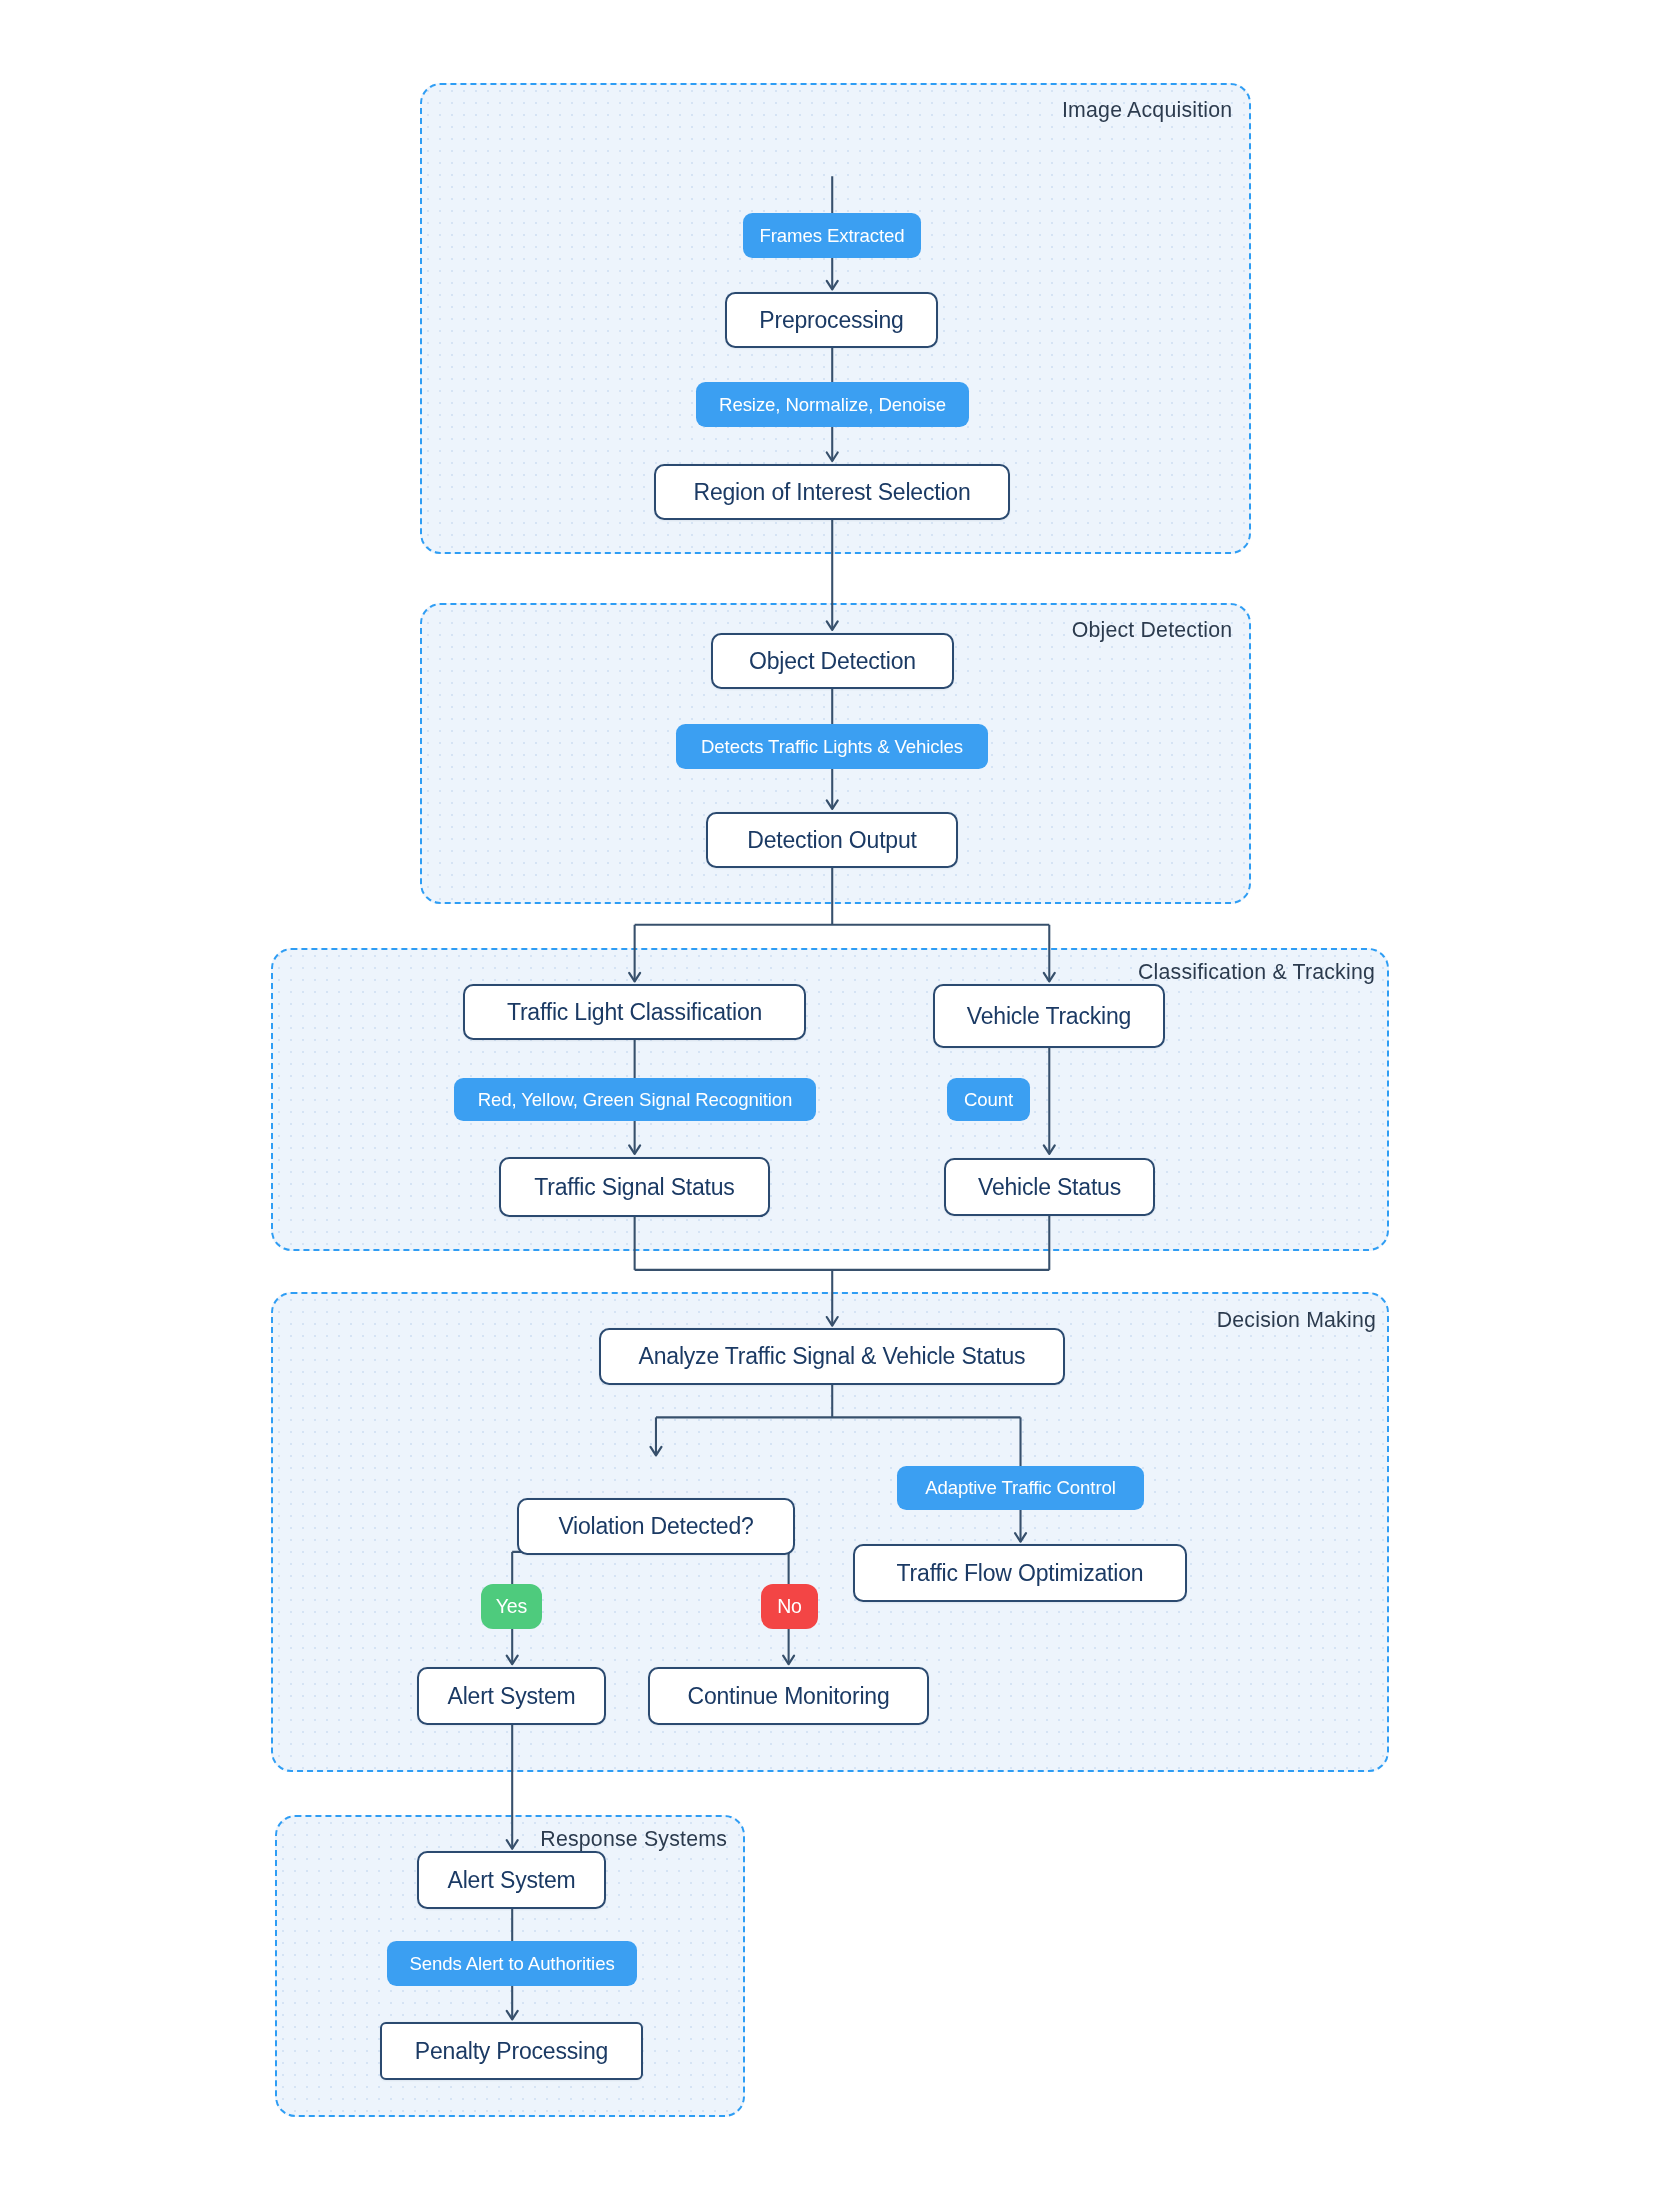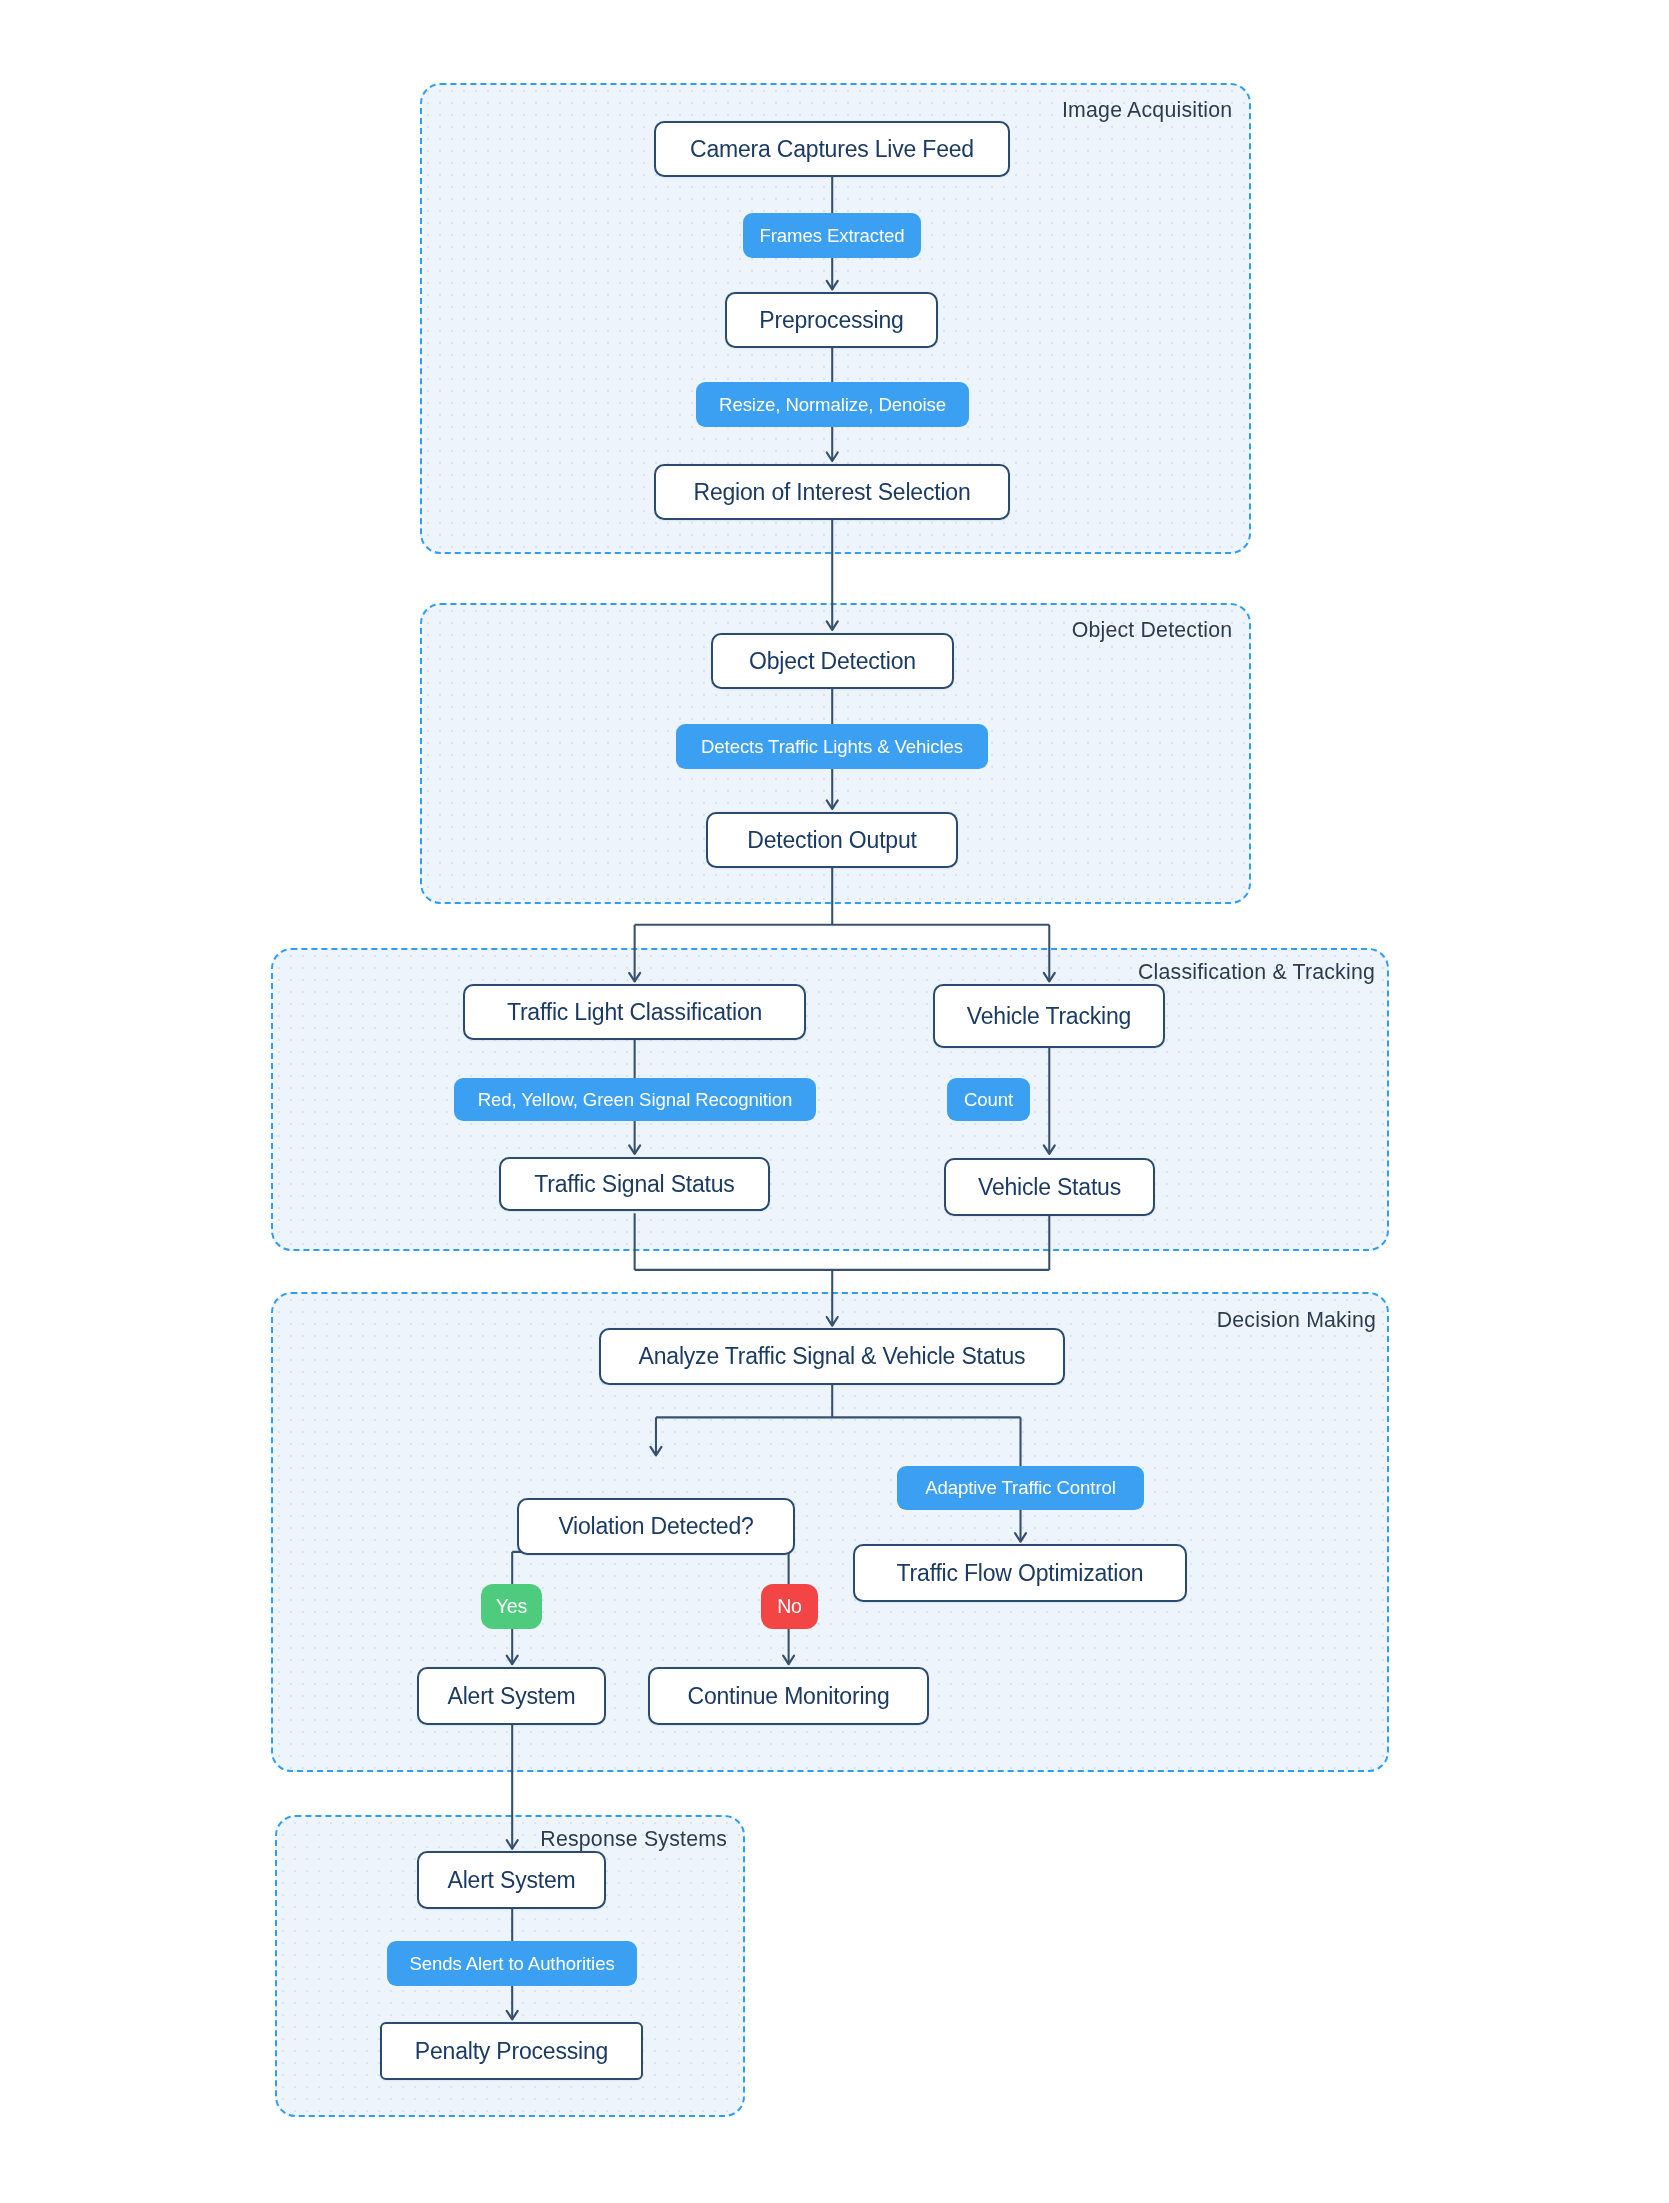--- a/index.html
+++ b/index.html
@@ -97,35 +97,34 @@
       <path d="M1100,1528 V1662" marker-end="url(#arrowhead)"></path>
       <path d="M707,1633 V1673"></path>
       <path d="M552,1673 H850"></path>
       <path d="M552,1673 V1794" marker-end="url(#arrowhead)"></path>
       <path d="M850,1673 V1794" marker-end="url(#arrowhead)"></path>
       <path d="M552,1859 V1993" marker-end="url(#arrowhead)"></path>
       <path d="M552,2058 V2177" marker-end="url(#arrowhead)"></path>
     </g>
   </svg>
 
-  <div class="node" style="left:654px;top:121px;width:356px;height:56px;">Camera Captures Live Feed</div>
   <div class="chip" style="left:743px;top:213px;width:178px;height:45px;">Frames Extracted</div>
   <div class="node" style="left:725px;top:292px;width:213px;height:56px;">Preprocessing</div>
   <div class="chip" style="left:696px;top:382px;width:273px;height:45px;">Resize, Normalize, Denoise</div>
   <div class="node" style="left:654px;top:464px;width:356px;height:56px;">Region of Interest Selection</div>
 
   <div class="node" style="left:711px;top:633px;width:243px;height:56px;">Object Detection</div>
   <div class="chip" style="left:676px;top:724px;width:312px;height:45px;">Detects Traffic Lights &amp; Vehicles</div>
   <div class="node" style="left:706px;top:812px;width:252px;height:56px;">Detection Output</div>
 
   <div class="node" style="left:463px;top:984px;width:343px;height:56px;">Traffic Light Classification</div>
   <div class="node" style="left:933px;top:984px;width:232px;height:64px;">Vehicle Tracking</div>
   <div class="chip" style="left:454px;top:1078px;width:362px;height:43px;">Red, Yellow, Green Signal Recognition</div>
   <div class="chip" style="left:947px;top:1078px;width:83px;height:43px;">Count</div>
-  <div class="node" style="left:499px;top:1157px;width:271px;height:54px;">Traffic Signal Status</div>
+  <div class="node" style="left:499px;top:1157px;width:271px;height:60px;">Traffic Signal Status</div>
   <div class="node" style="left:944px;top:1158px;width:211px;height:58px;">Vehicle Status</div>
 
   <div class="node" style="left:599px;top:1328px;width:466px;height:57px;">Analyze Traffic Signal &amp; Vehicle Status</div>
   <div class="node" style="left:517px;top:1458px;width:278px;height:57px;margin-top:40px;">Violation Detected?</div>
   <div class="chip" style="left:897px;top:1466px;width:247px;height:44px;">Adaptive Traffic Control</div>
   <div class="node" style="left:853px;top:1544px;width:334px;height:58px;">Traffic Flow Optimization</div>
   <div class="chip yes" style="left:481px;top:1584px;width:61px;height:45px;">Yes</div>
   <div class="chip no" style="left:761px;top:1584px;width:57px;height:45px;">No</div>
   <div class="node" style="left:417px;top:1667px;width:189px;height:58px;">Alert System</div>
   <div class="node" style="left:648px;top:1667px;width:281px;height:58px;">Continue Monitoring</div>

